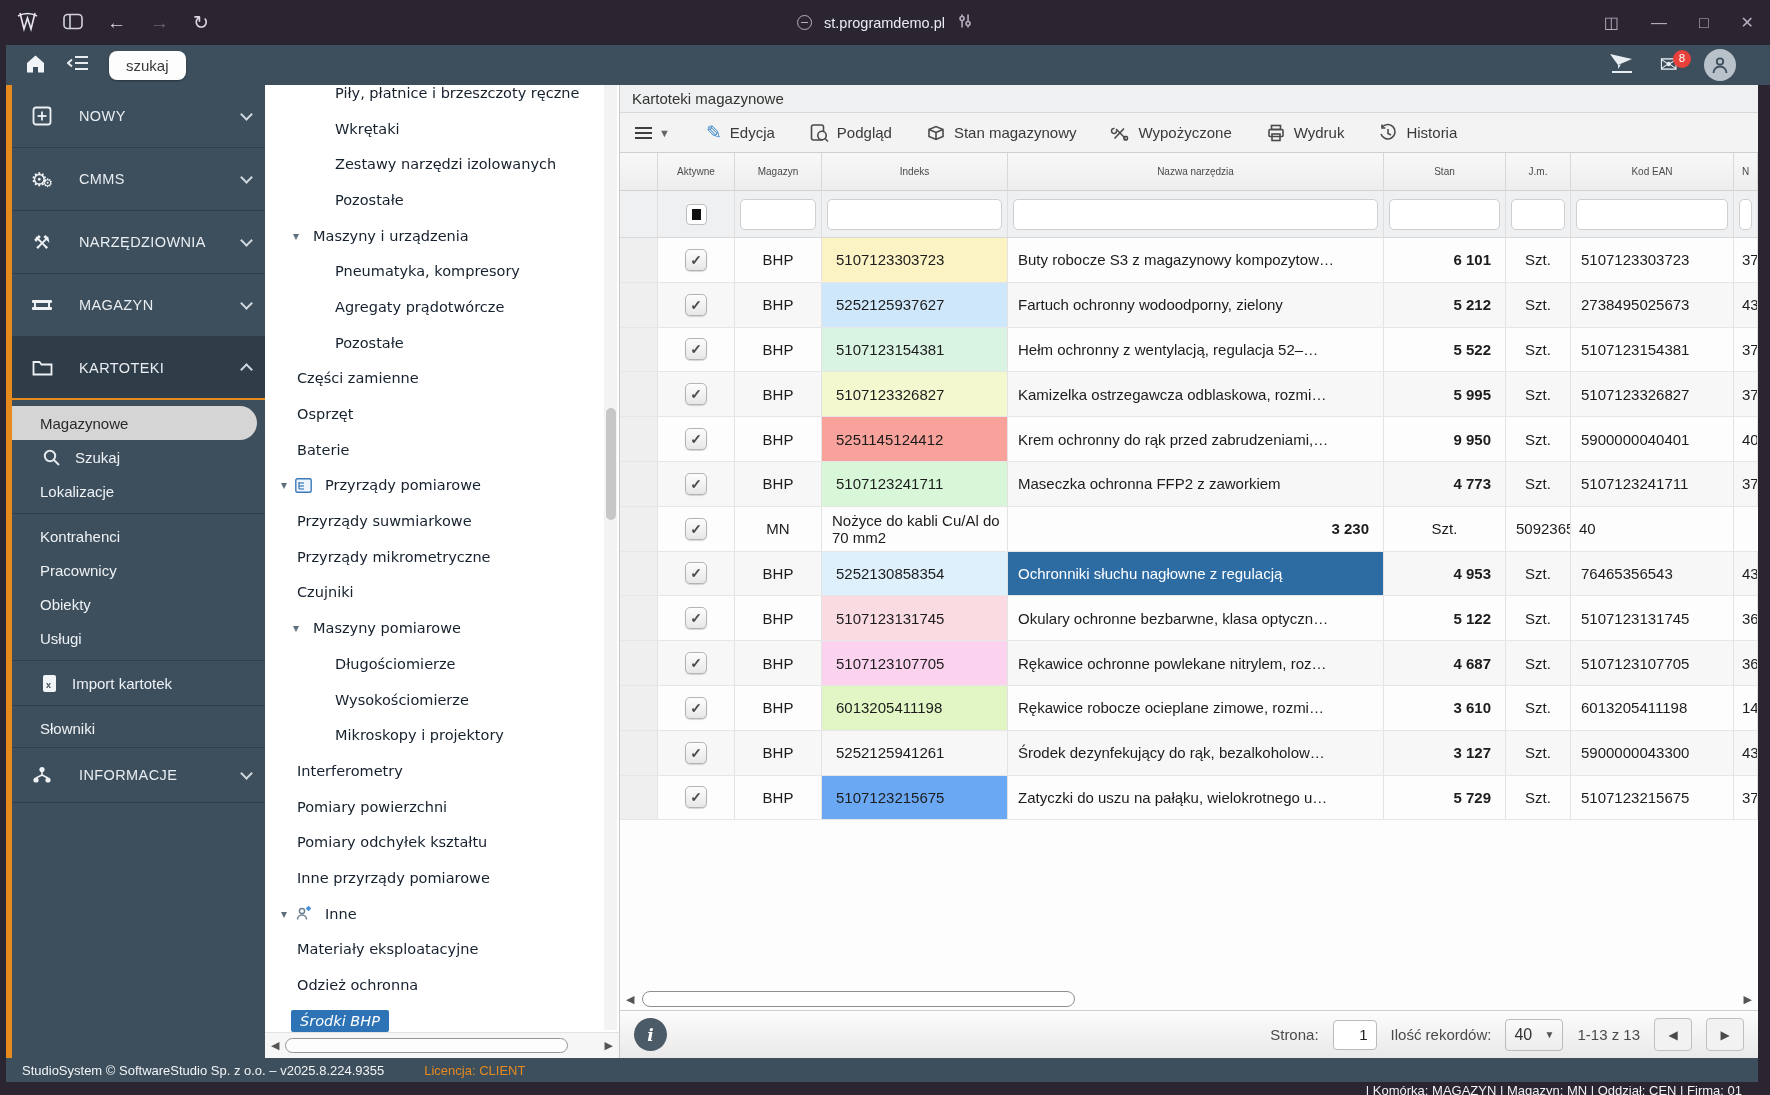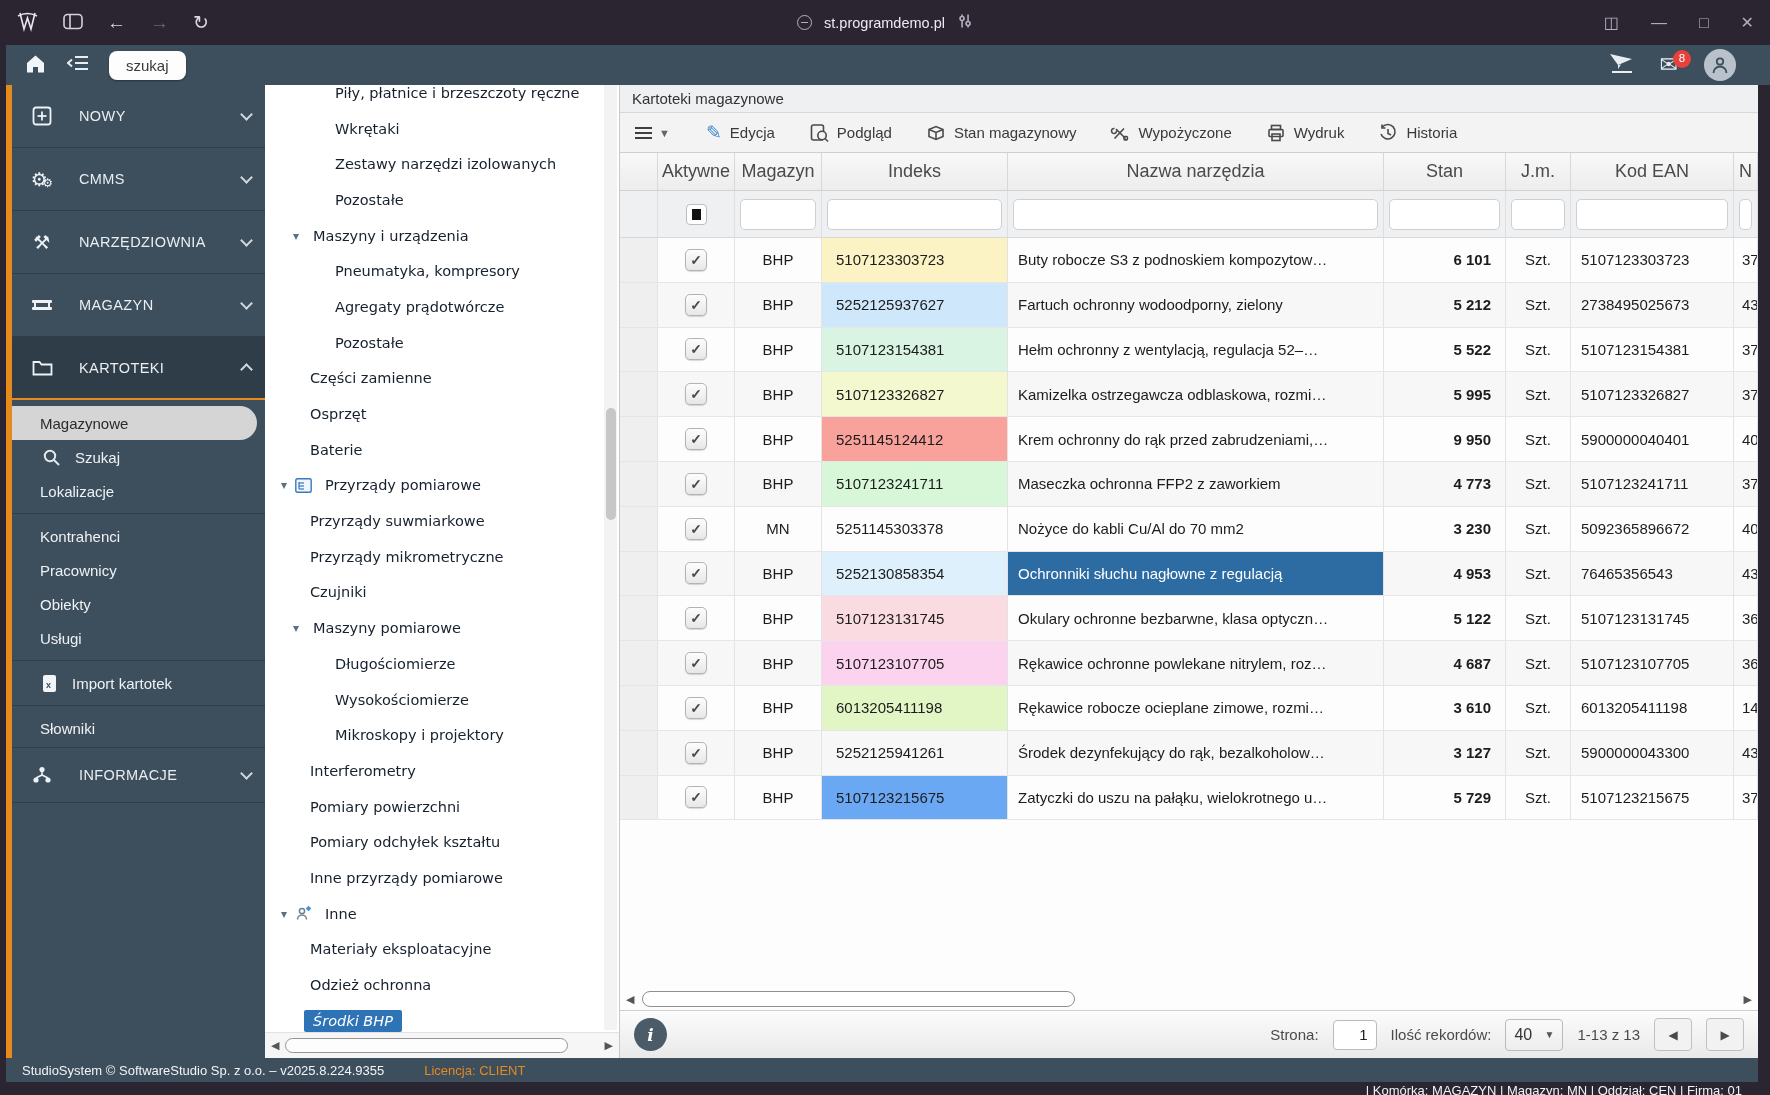--- a/index.html
+++ b/index.html
@@ -48,21 +48,21 @@
   .sub-item { display:flex; align-items:center; height:34px; padding-left:28px; color:#eef2f5; font-size:15px; }
   .sub-item.selected { background:#d5d5d5; color:#2a2a2a; border-radius:0 17px 17px 0; margin-right:8px; }
   .sub-item .sub-ic { margin-right:14px; display:flex; }
   .sub-item.has-ic { padding-left:30px; }
   .side-sep { border-bottom:1px solid rgba(0,0,0,.18); margin:5px 0; }
 
   
   .tree-panel { width:355px; background:#ffffff; position:relative; overflow:hidden; border-right:1px solid #c9c9c9; }
   .tree-list { margin-top:-10px; font-family:"DejaVu Sans", sans-serif; font-size:14.5px; color:#16212e; }
   .tree-item { height:35.7px; display:flex; align-items:center; white-space:nowrap; }
-  .tree-item.d0 { padding-left:16px; } .tree-item.d1 { padding-left:39px; } .tree-item.d2 { padding-left:64px; }
+  .tree-item.d0 { padding-left:16px; } .tree-item.d1 { padding-left:26px; } .tree-item.d2 { padding-left:64px; }
   .tree-item.d1.haskids { padding-left:28px; }
   .tree-arrow { color:#5f6f7d; font-size:12px; margin-right:8px; }
   .tree-ico { margin-right:7px; display:flex; }
   .tree-label { padding:2px 6px; }
   .tree-label.selected { background:#2e73b5; color:#fff; border-radius:2px; padding:3px 9px;font-style:italic; }
   .tree-vscroll { position:absolute; right:2px; top:0; bottom:28px; width:13px; background:#f3f3f3; }
   .tree-vthumb { position:absolute; left:1.5px; width:10px; top:323px; height:112px; background:#c7c7c7; border-radius:6px; }
   .tree-hscroll { position:absolute; left:0; right:0; bottom:0; height:26px; background:#f6f6f6; border-top:1px solid #e2e2e2;
                   display:flex; align-items:center; padding:0 6px; }
   .scroll-arrow { color:#555; font-size:11px; line-height:1; }
@@ -76,21 +76,21 @@
   .toolbar { height:40px; background:#f3f3f4; border-bottom:1px solid #cfcfcf; display:flex; align-items:center;
              padding:0 14px; gap:10px; }
   .tb-menu { display:flex; align-items:center; gap:6px; margin-right:14px; }
   .tb-caret { color:#666; font-size:11px; }
   .tb-btn { display:flex; align-items:center; gap:8px; font-size:15px; color:#3a3a3a; padding:5px 12px; background:none; border:none; }
   .tb-btn svg { stroke:#4a4a4a; fill:none; stroke-width:1.6; }
   .pencil { color:#3e86c8; font-size:19px; line-height:1; }
 
   .grid { display:grid; grid-template-columns:38px 77px 87px 186px 376px 122px 65px 163px minmax(20px,1fr); }
   .th { height:38px; background:linear-gradient(#f8f8f8,#ededee); border-bottom:1px solid #d2d2d2; border-right:1px solid #d8d8d8;
-        display:flex; align-items:center; justify-content:center; font-size:18px; color:#4a4a4a; overflow:hidden; }
+        display:flex; align-items:center; justify-content:center; font-size:10px; color:#4a4a4a; overflow:hidden; }
   .filter-row { background:#eef0f1; border-bottom:1px solid #d8d8d8; }
   .fc { height:46px; border-right:1px solid #dfdfdf; display:flex; align-items:center; justify-content:center; padding:0 5px; overflow:hidden; }
   .fc input { width:100%; height:31px; border:1px solid #cfcfcf; border-radius:5px; background:#fff; }
   .fc .fcheck { width:21px; height:21px; background:#fff; border:1px solid #bdbdbd; border-radius:4px;
                 display:flex; align-items:center; justify-content:center; }
   .fc .fcheck::after { content:""; width:9px; height:11px; background:#111; }
 
   .rows .row { border-bottom:1px solid #e6e6e6; }
   .row .td { height:43.8px; border-right:1px solid #e3e3e3; display:flex; align-items:center; font-size:15px; color:#1c1c1c; overflow:hidden; }
   .row:nth-child(even) .td { background:#f7f7f8; }
@@ -579,21 +579,21 @@
       </div>
 
       <div class="rows">
           <div class="row grid">
     <div class="td c-sel0"></div>
     <div class="td">
               <span class="rcheck"></span>
             </div>
     <div class="td c-mag">BHP</div>
     <div class="td c-idx" style="background: rgb(252, 243, 197);">5107123303723</div>
-    <div class="td c-naz">Buty robocze S3 z podnoskiem kompozytow…</div>
+    <div class="td c-naz">Buty robocze S3 z magazynowy kompozytow…</div>
     <div class="td c-stan">6 101</div>
     <div class="td c-jm">Szt.</div>
     <div class="td c-ean">5107123303723</div>
     <div class="td c-extra">37</div>
   </div>
           <div class="row grid">
     <div class="td c-sel0"></div>
     <div class="td">
               <span class="rcheck"></span>
             </div>
@@ -656,21 +656,20 @@
     <div class="td c-jm">Szt.</div>
     <div class="td c-ean">5107123241711</div>
     <div class="td c-extra">37</div>
   </div>
           <div class="row grid">
     <div class="td c-sel0"></div>
     <div class="td">
               <span class="rcheck"></span>
             </div>
     <div class="td c-mag">MN</div>
-    <div class="td c-idx">5251145303378</div>
     <div class="td c-naz">Nożyce do kabli Cu/Al do 70 mm2</div>
     <div class="td c-stan">3 230</div>
     <div class="td c-jm">Szt.</div>
     <div class="td c-ean">5092365896672</div>
     <div class="td c-extra">40</div>
   </div>
           <div class="row grid">
     <div class="td c-sel0"></div>
     <div class="td">
               <span class="rcheck"></span>

